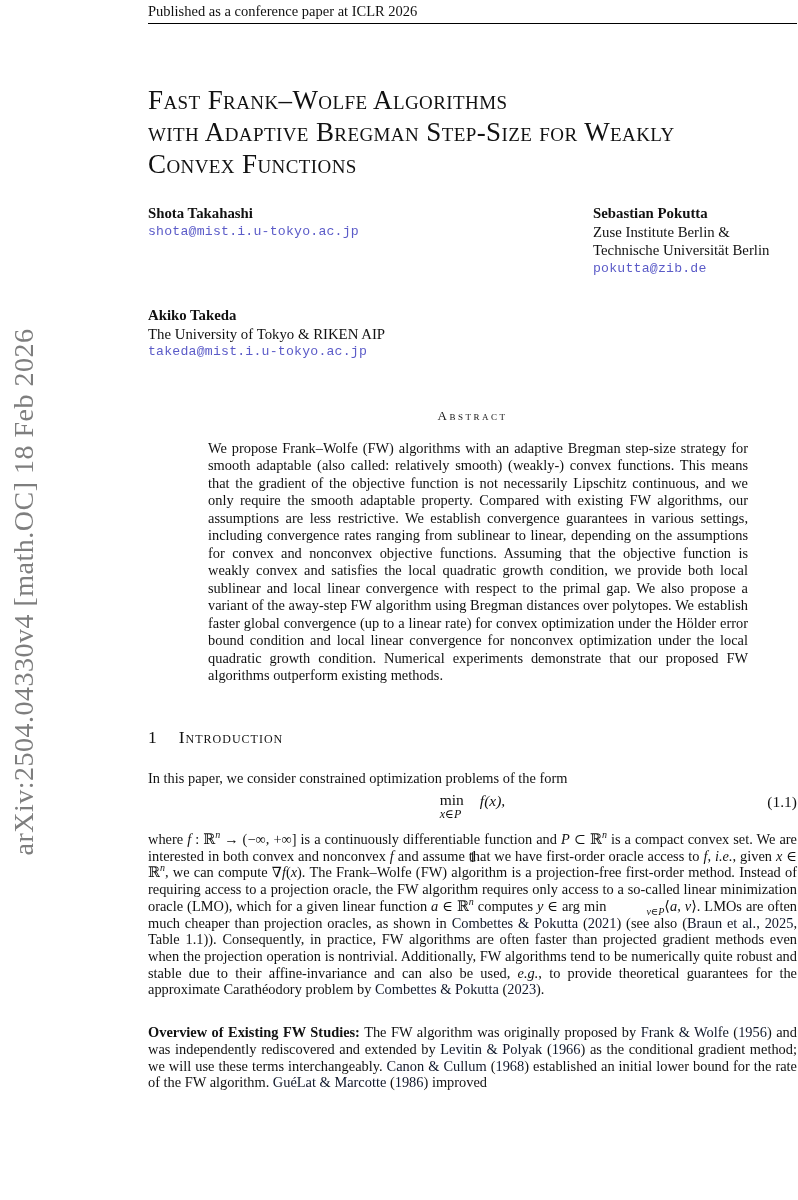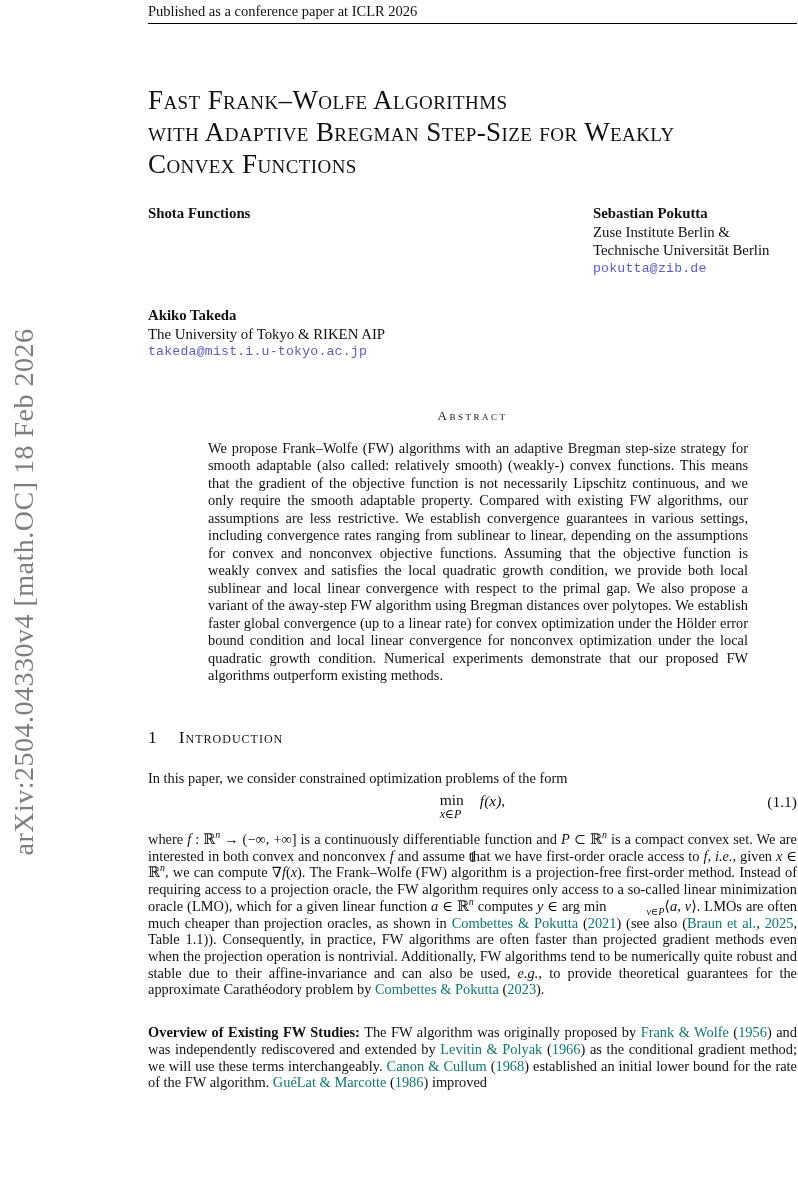--- a/index.html
+++ b/index.html
@@ -83,21 +83,21 @@
     display: flex;
     justify-content: center;
     font-size: 15.5px;
   }
   .eq-min { display: inline-flex; flex-direction: column; align-items: flex-start; line-height: 1.05; }
   .eq-constraint { font-size: 12px; font-style: italic; }
   .eq-expression { font-style: italic; margin-left: 16px; }
   .eq-tag { position: absolute; right: 0; top: 1px; }
   .para-where { margin-top: 10px; }
   .para-overview { margin-top: 26px; }
-  .seg-l { color: #0f766e; }
+  .seg-l { color: #0f172a; }
   .seg-i { font-style: italic; }
   .seg-b { font-weight: bold; }
   .seg-m { font-style: italic; }
   .seg-sup { vertical-align: super; font-size: 10px; font-style: italic; line-height: 0; }
   .seg-sub { vertical-align: sub; font-size: 10px; font-style: italic; line-height: 0; padding-left: 40px; }
   .page-number {
     position: absolute;
     bottom: 2px;
     left: 0;
     width: 100%;
@@ -118,21 +118,22 @@
     <hr class="header-rule">
 
     <h1 class="paper-title">
       <span>Fast Frank–Wolfe Algorithms</span>
       <span>with Adaptive Bregman Step-Size for Weakly</span>
       <span>Convex Functions</span>
     </h1>
 
     <div class="authors-grid">
       <div class="author">
-        <div class="author-name">Shota Functions</div>
+        <div class="author-name">Shota Takahashi</div>
+        <div class="author-email">shota@mist.i.u-tokyo.ac.jp</div>
       </div>
       <div class="author">
         <div class="author-name">Sebastian Pokutta</div>
         <div class="author-affiliation">Zuse Institute Berlin &amp;</div>
         <div class="author-affiliation">Technische Universität Berlin</div>
         <div class="author-email">pokutta@zib.de</div>
       </div>
       <div class="author">
         <div class="author-name">Akiko Takeda</div>
         <div class="author-affiliation">The University of Tokyo &amp; RIKEN AIP</div>

